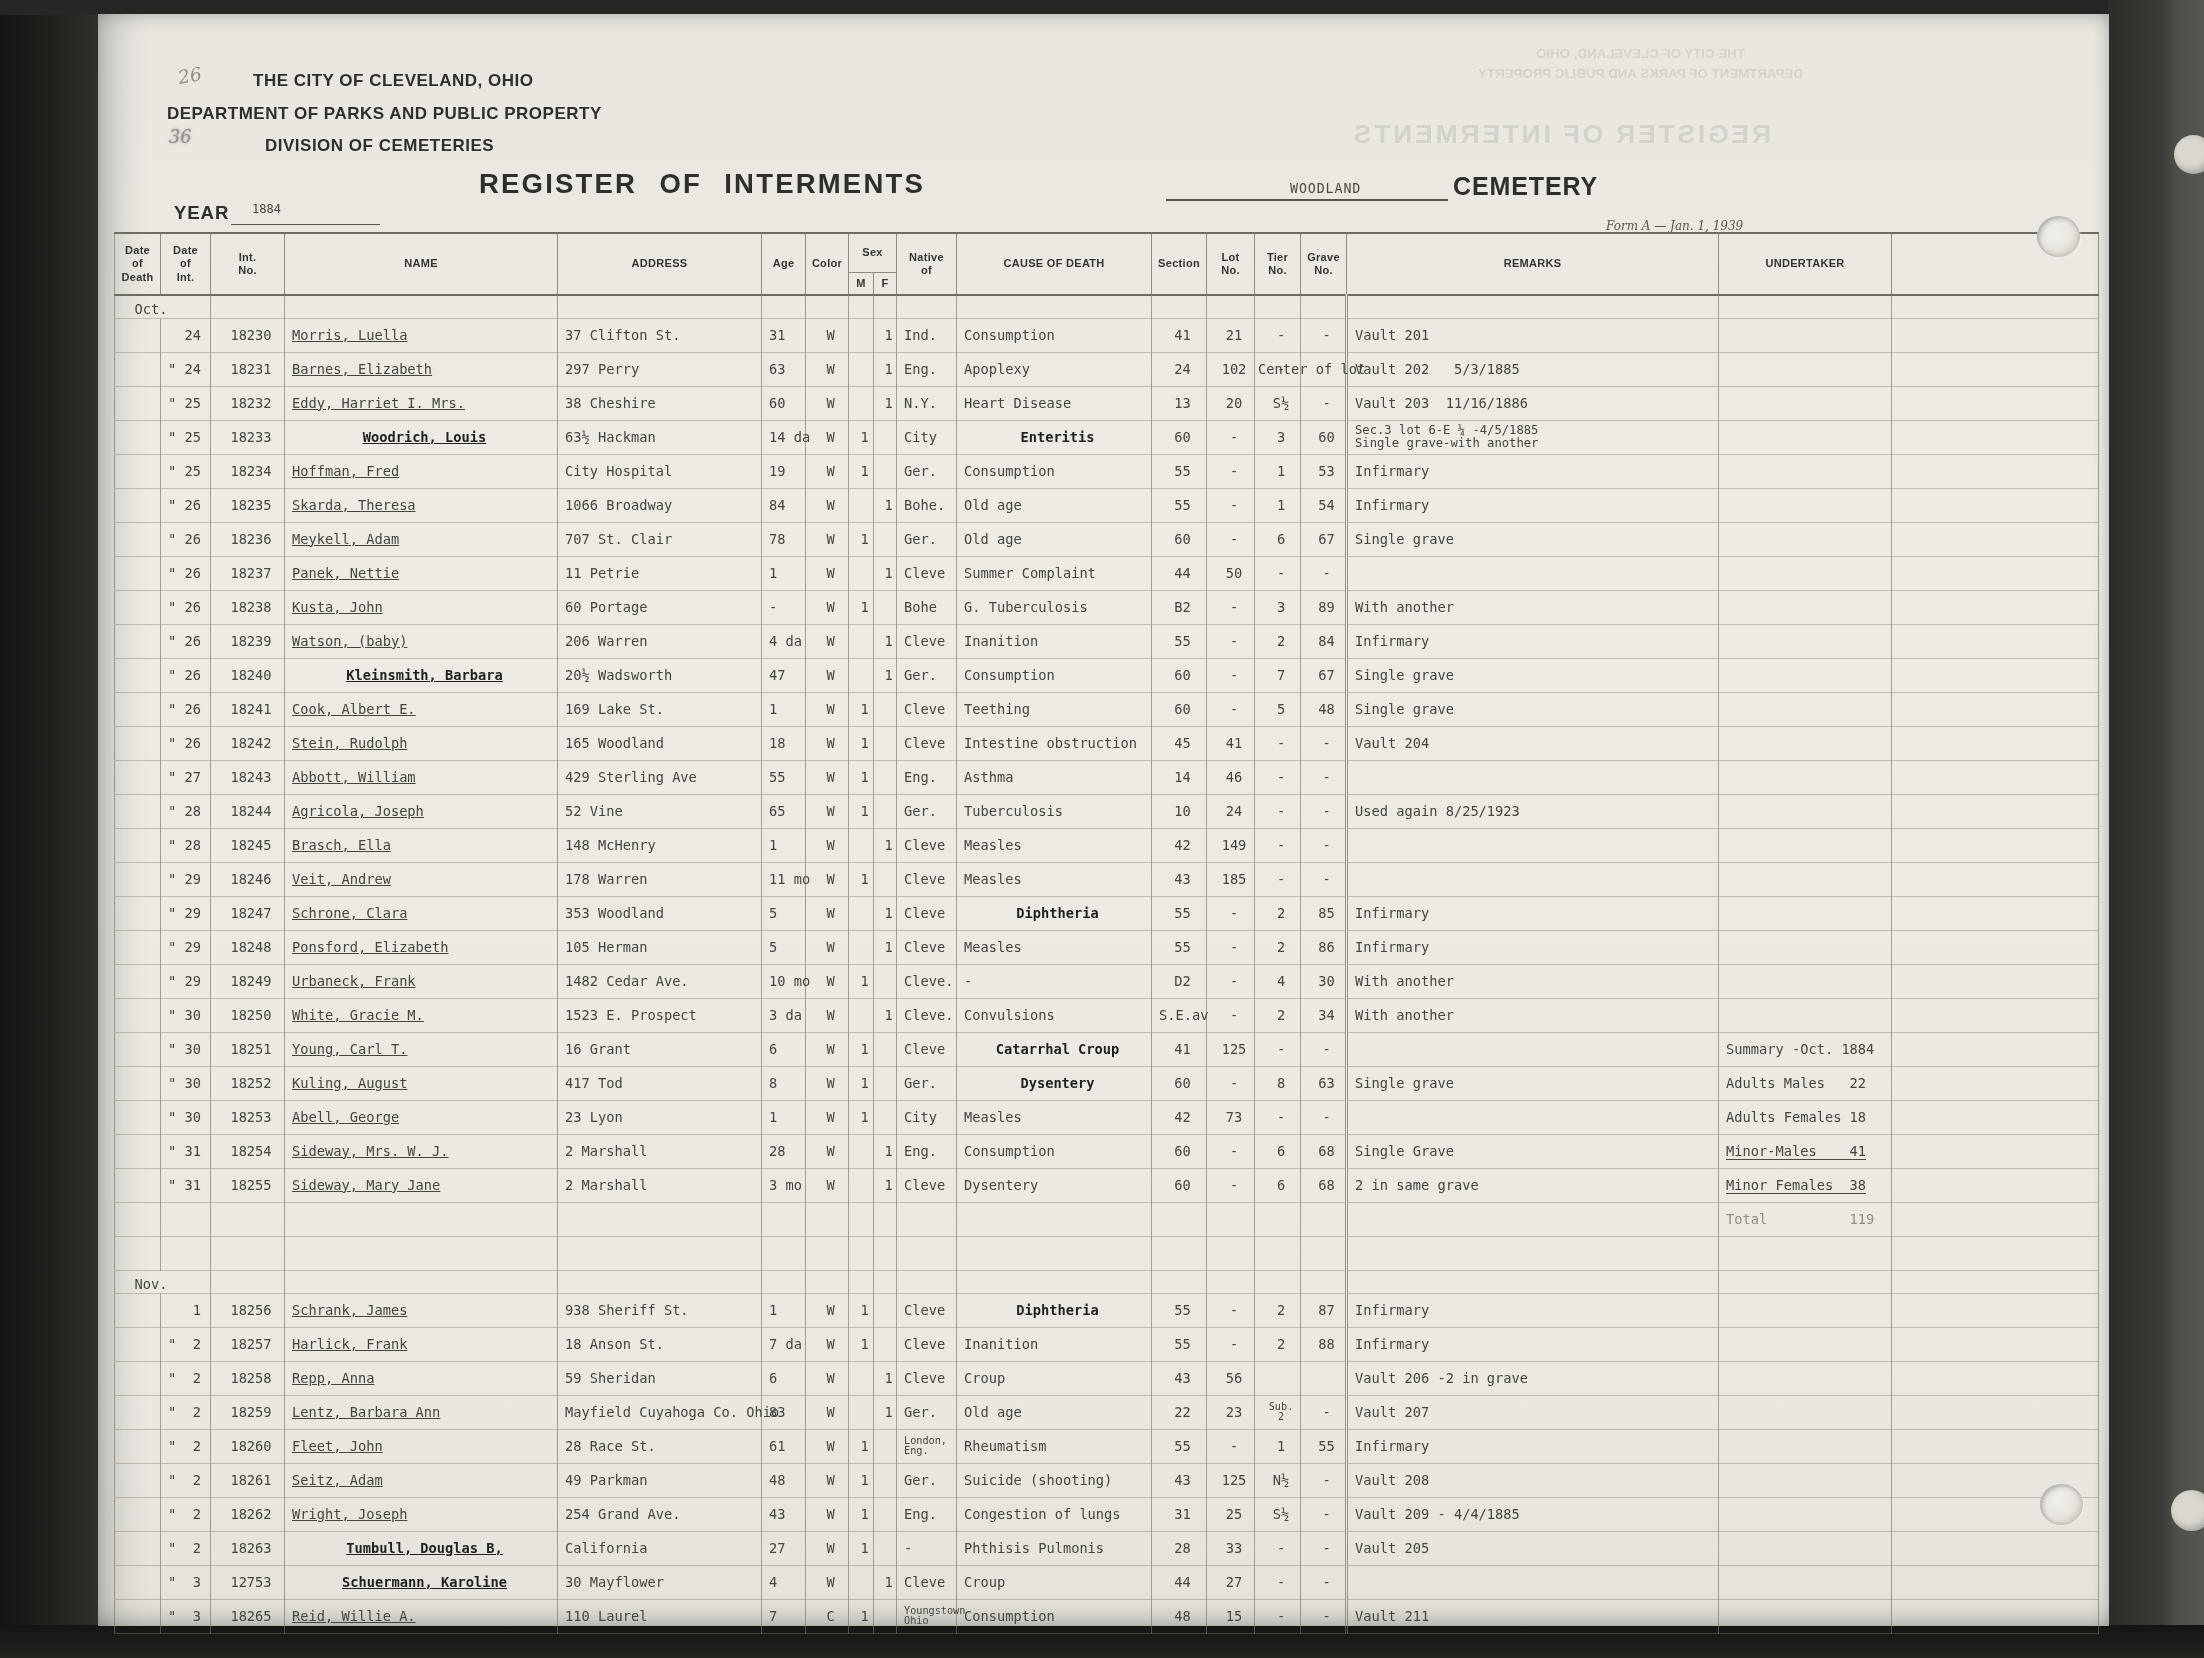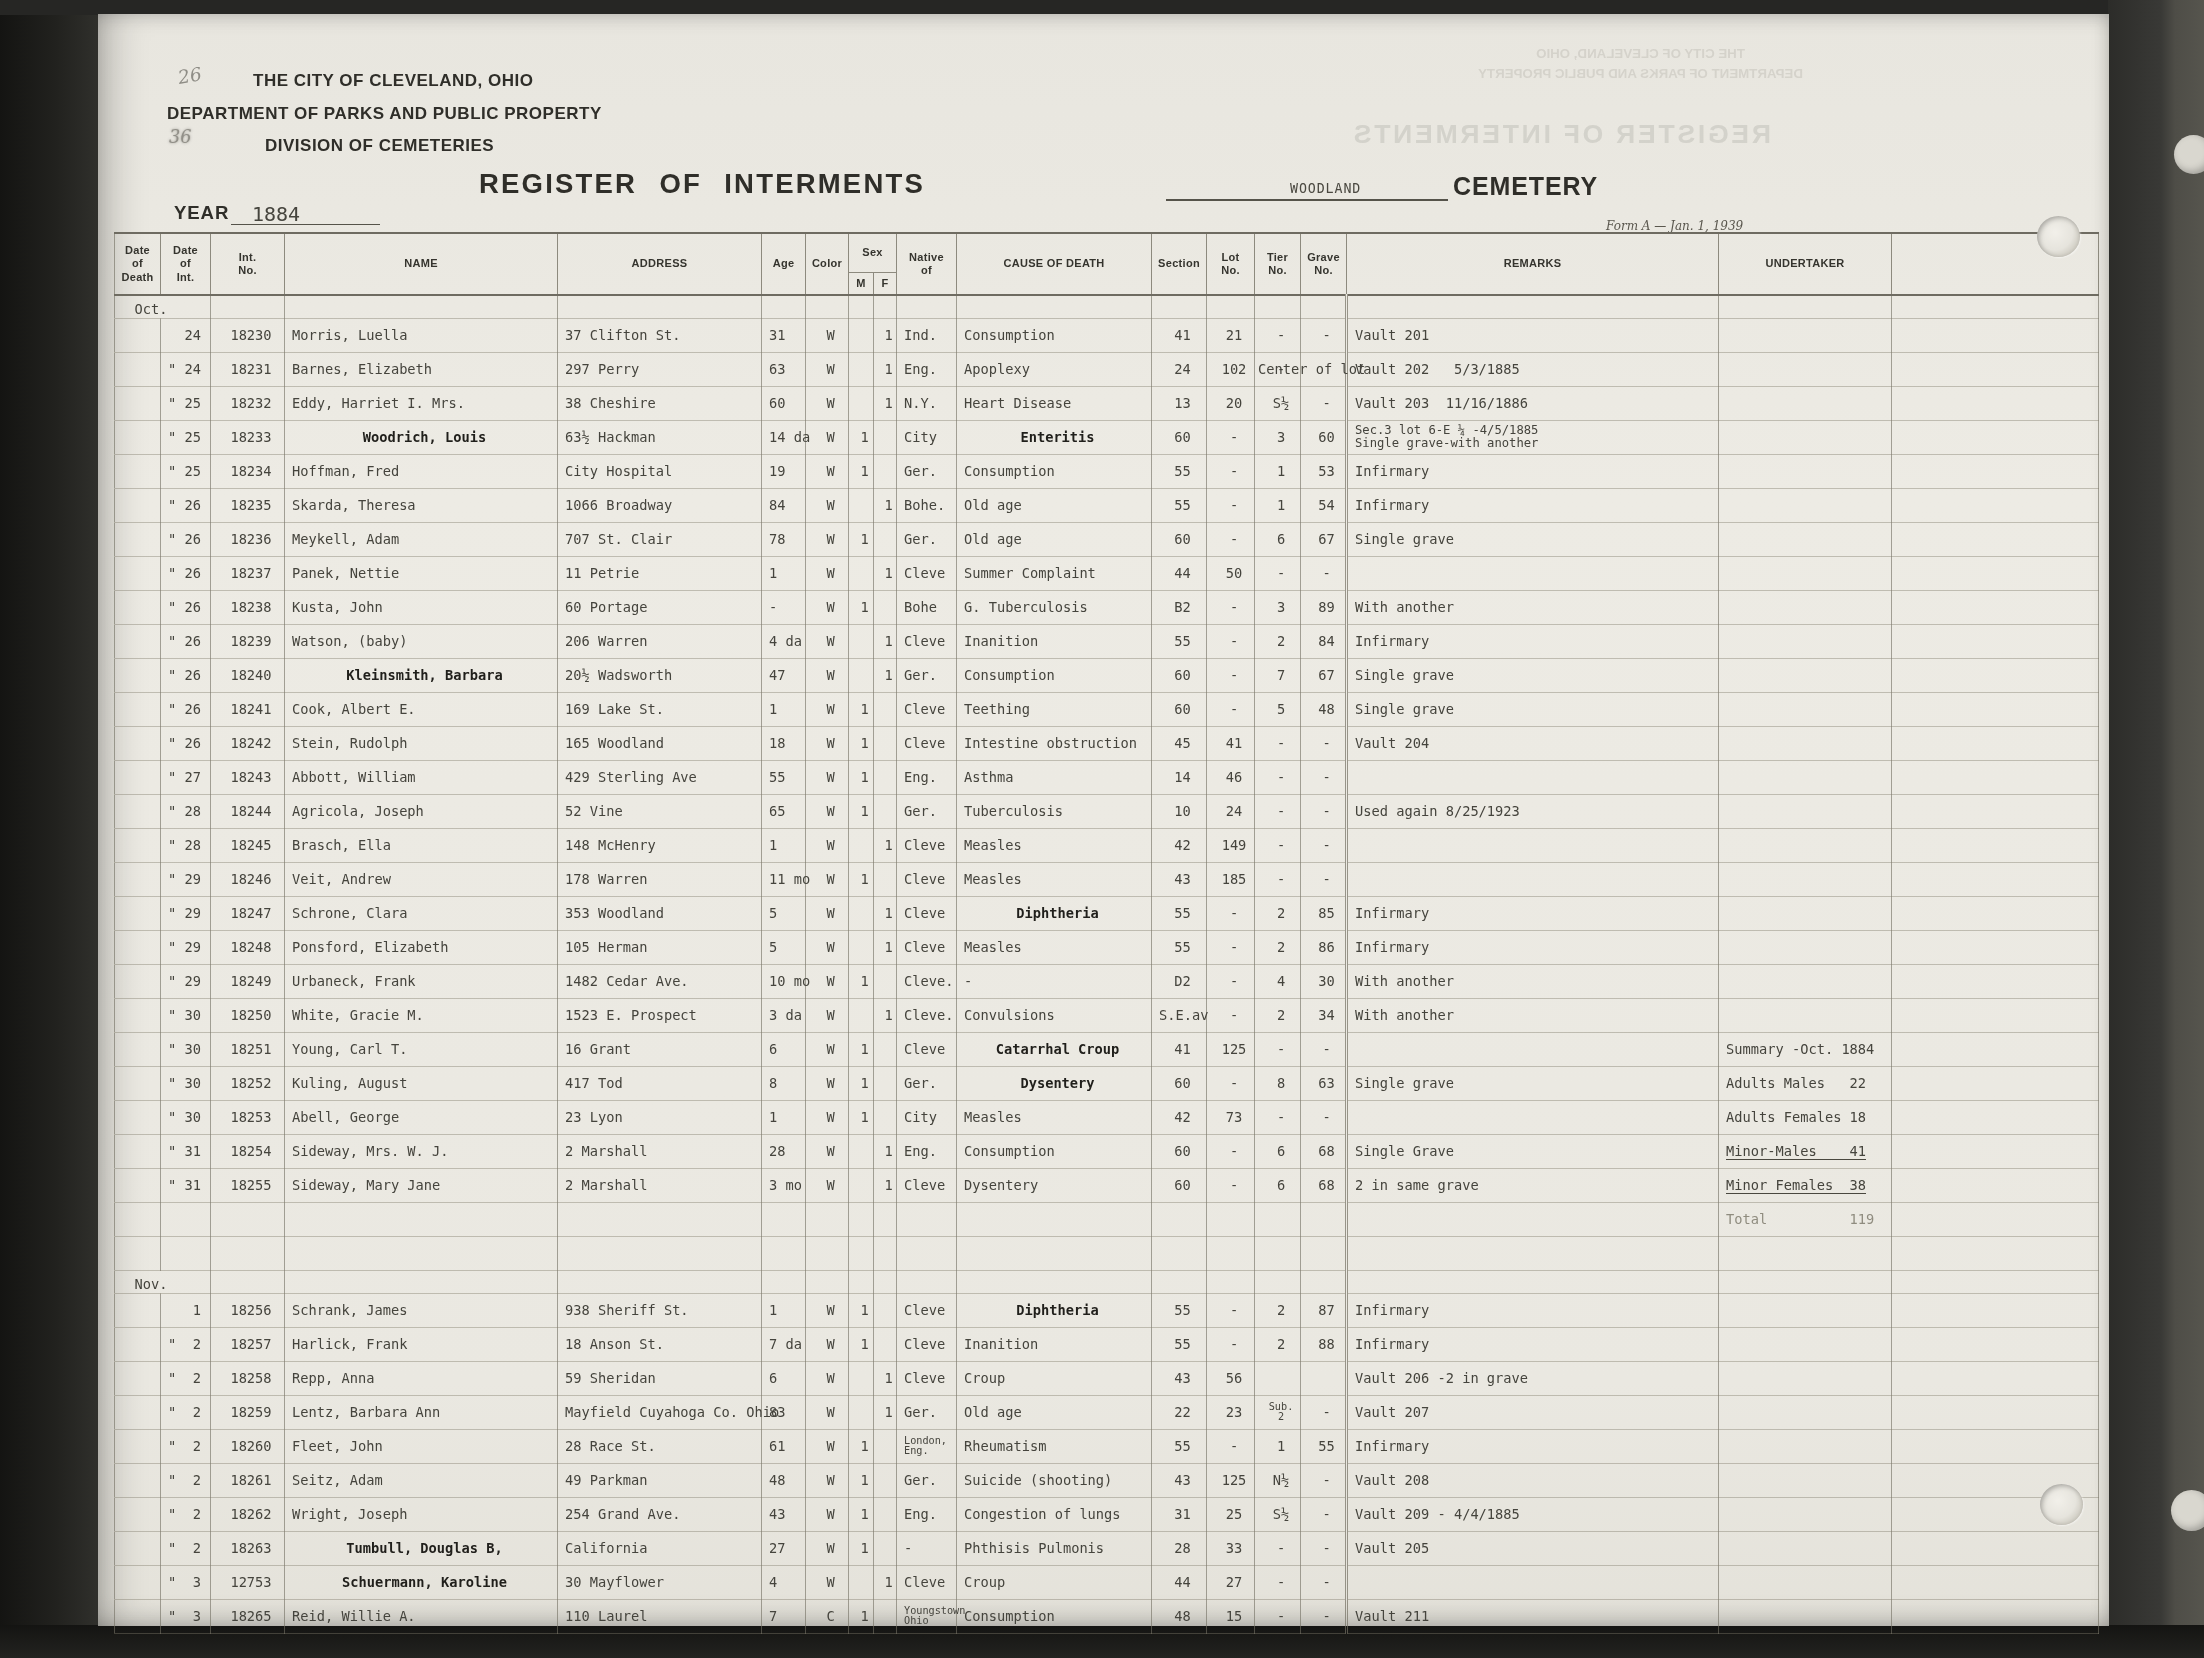--- a/index.html
+++ b/index.html
@@ -24,21 +24,21 @@
   .org1{left:155px;top:57px;font-size:17px;letter-spacing:0.5px;}
   .org2{left:69px;top:90px;font-size:17px;letter-spacing:0.5px;}
   .org3{left:167px;top:122px;font-size:17px;letter-spacing:0.5px;}
   .pencil1{left:80px;top:51px;font:italic 18.6px "DejaVu Serif",serif;color:#8f8d86;transform:rotate(-10deg);}
   .pencil2{left:71px;top:113px;font:italic 17.7px "DejaVu Serif",serif;color:#7c7a73;text-shadow:0 0 2.7px #7c7a73;opacity:.8;}
   .doc-title{left:381px;top:154px;font-size:27.5px;letter-spacing:2.2px;word-spacing:12.4px;}
   .cem-name{left:1192px;top:167px;font-size:13.3px;letter-spacing:0.9px;color:#4a4840;}
   .cem-underline{left:1068px;top:185px;width:282px;}
   .cem-label{left:1355px;top:158px;font-size:25px;letter-spacing:0.9px;}
   .year-label{left:76px;top:188px;font-size:18.6px;letter-spacing:0.9px;}
-  .year-value{left:154px;top:188px;font-size:20px;}
+  .year-value{left:154px;top:188px;font-size:12px;}
   .year-underline{left:133px;top:210px;width:149px;height:1.3px;}
   .form-note{left:1491px;top:205px;font:italic 12px "DejaVu Serif",serif;color:#5a574e;margin-left:17px;}
 
   .ghost{position:absolute;transform:scaleX(-1);color:rgba(70,67,58,.12);text-align:center;white-space:pre-line;}
   .ghost-org{left:1259px;top:30px;width:567px;font-weight:bold;font-size:13.3px;line-height:20.4px;}
   .ghost-title{left:1011px;top:105px;width:904px;font-weight:bold;font-size:26.6px;letter-spacing:2.7px;color:rgba(70,67,58,.13);}
 
   table.reg{position:absolute;left:16px;top:218px;width:1984px;border-collapse:collapse;table-layout:fixed;
             border-top:2.7px double #6e6b61;border-left:0.9px solid rgba(115,111,99,.62);}
   table.reg th{border-right:0.9px solid #8d8a7e;border-bottom:0.9px solid #8d8a7e;
@@ -46,21 +46,21 @@
             vertical-align:middle;text-align:center;letter-spacing:0.3px;line-height:13.3px;padding:0;}
   thead tr.h1{height:39px;} thead tr.h2{height:23px;}
   tbody tr{height:34px;} tbody tr.r-month{height:23px;}
   tbody tr:first-child td{border-top:2.7px double #6e6b61;}
   td.cell{border-right:0.9px solid rgba(115,111,99,.62);border-bottom:0.9px solid rgba(128,123,108,.42);
           font:13.7px "DejaVu Sans Mono",monospace;color:#45443d;white-space:pre;
           vertical-align:middle;padding:0 0 0 7px;line-height:15px;}
   td.month-label{vertical-align:bottom;padding-left:19.5px;padding-bottom:0.9px;}
   .c-dod{padding-left:12.4px;} .c-doi{padding-left:14px;}
   .c-int{text-align:center;padding-left:0;}
-  .c-name{padding-left:22px;} .c-addr{padding-left:24px;}
+  .c-name{padding-left:22px;text-decoration:underline;} .c-addr{padding-left:24px;}
   .c-age{padding-left:8.9px;}
   .c-color,.c-m,.c-f{text-align:center;padding-left:0;}
   .c-native{padding-left:3.5px;font-size:12.4px;}
   .c-cause{padding-left:10.6px;}
   .c-sec,.c-lot,.c-tier,.c-grave{text-align:center;padding-left:0;}
   .c-rem{border-left:3.5px double rgba(115,111,99,.7);padding-left:39px;}
   .c-und{padding-left:8.9px;}
   td.two-line{font-size:12.2px;line-height:13px;}
   td.c-native.two-line,td.c-tier.two-line{font-size:10.2px;line-height:9.8px;}
   td.bold{color:#201f1b;font-weight:bold;text-align:center;}

